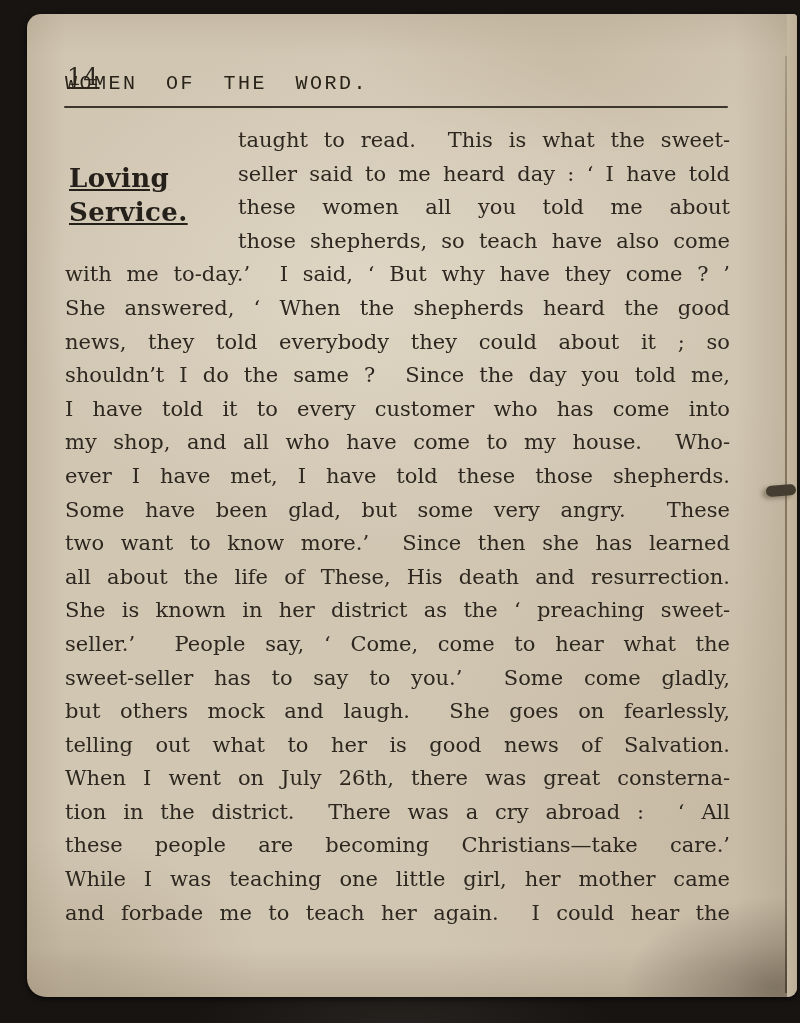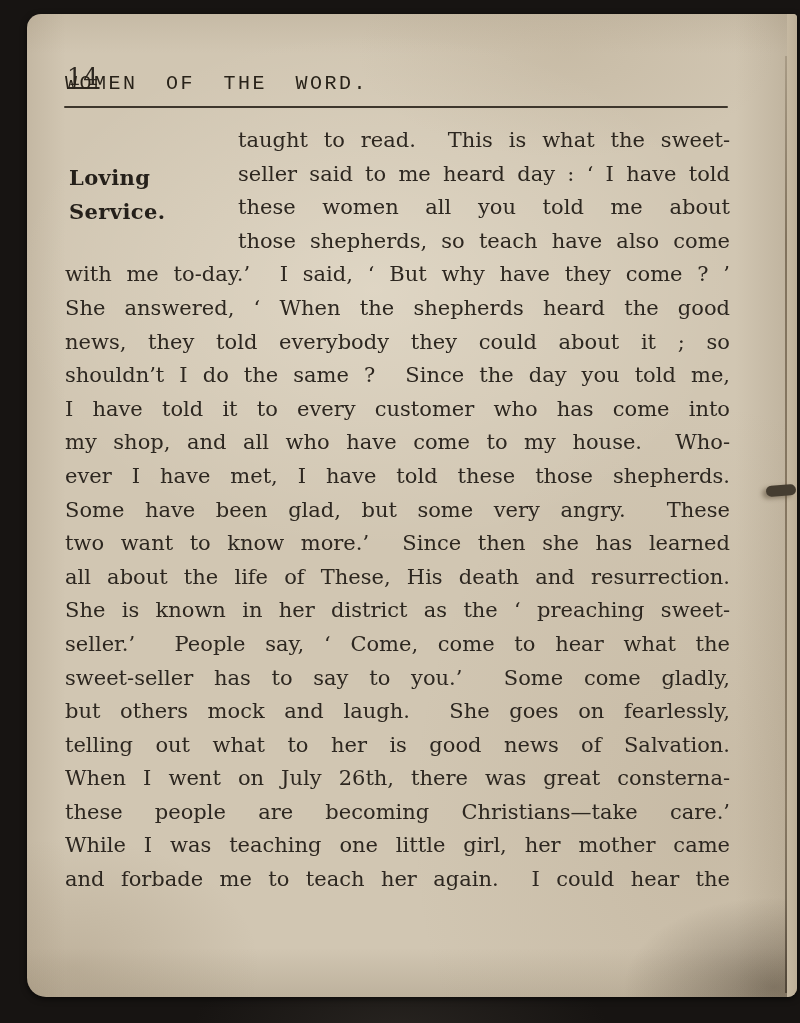--- a/index.html
+++ b/index.html
@@ -64,24 +64,25 @@
     border-radius:1px;
   }
   .content{
     position:absolute;left:38px;top:110px;width:665px;
     font-size:21px;
     line-height:33.6px;
   }
   .margin-note{
     position:absolute;left:4px;top:37px;width:168px;
     font-weight:bold;
-    font-size:21px;
+    font-size:26px;
     line-height:34px;
     letter-spacing:0.4px;
     color:#25201a;
+    text-decoration:underline;
   }
   .line{
     text-align:justify;
     text-align-last:justify;
     white-space:normal;
   }
   .line.indent{padding-left:173px;}
 </style>
 </head>
 <body>
@@ -112,20 +113,21 @@
           <div class="line">ever I have met, I have told these those shepherds.</div>
           <div class="line">Some have been glad, but some very angry.&nbsp; These</div>
           <div class="line">two want to know more.’&nbsp; Since then she has learned</div>
           <div class="line">all about the life of These, His death and resurrection.</div>
           <div class="line">She is known in her district as the ‘ preaching sweet-</div>
           <div class="line">seller.’&nbsp; People say, ‘ Come, come to hear what the</div>
           <div class="line">sweet-seller has to say to you.’&nbsp; Some come gladly,</div>
           <div class="line">but others mock and laugh.&nbsp; She goes on fearlessly,</div>
           <div class="line">telling out what to her is good news of Salvation.</div>
           <div class="line">When I went on July 26th, there was great consterna-</div>
+          <div class="line">tion in the district.&nbsp; There was a cry abroad :&nbsp; ‘ All</div>
           <div class="line">these people are becoming Christians—take care.’</div>
           <div class="line">While I was teaching one little girl, her mother came</div>
           <div class="line">and forbade me to teach her again.&nbsp; I could hear the</div>
         </div>
     </div>
 
     <div class="fold-crease"></div>
     <div class="fold-strip"></div>
     <div class="stitch"></div>
   </div>

